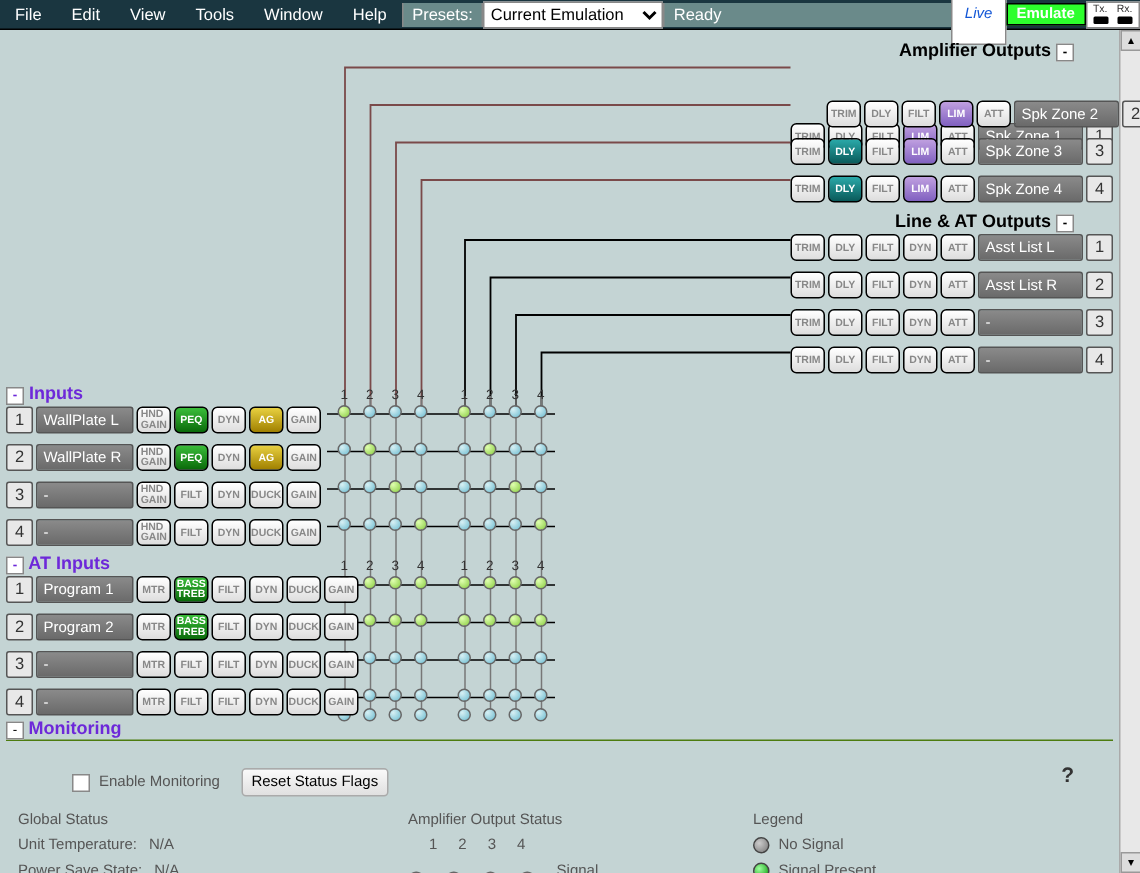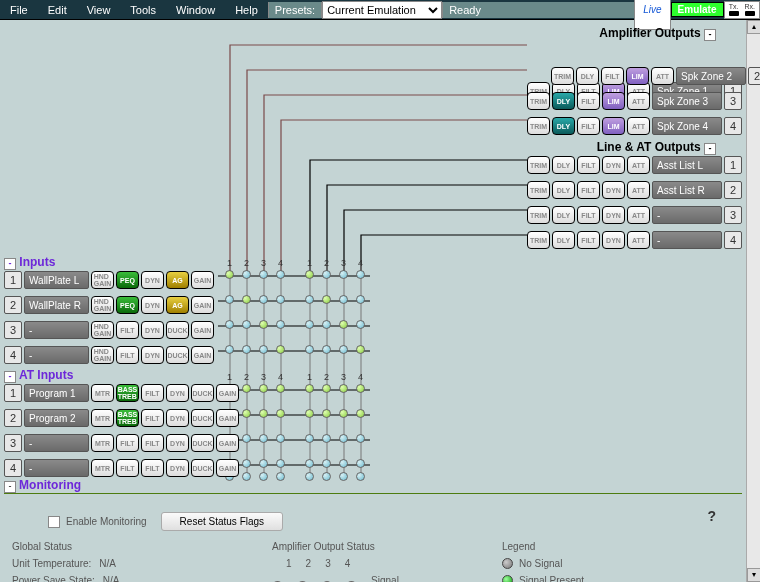--- a/index.html
+++ b/index.html
@@ -49,21 +49,21 @@
   .node-off { background: radial-gradient(circle at 30% 30%, #d8f0f4, #6cbcd0);}
   .node-on { background: radial-gradient(circle at 30% 30%, #e0ffb0, #88cc40);}
 
   
   svg.wires { position:absolute; top:0; left:0; pointer-events:none; }
 
   
   .monitoring { position:absolute; left:4px; right:4px; bottom:0; top:473px; border-top:1px solid #4d7c0f; padding:4px 8px; background:#c4d4d4;}
   .mon-row { display:flex; align-items:center; gap:14px; margin-top:6px; flex-wrap:wrap;}
   .checkbox { width:12px; height:12px; border:1px solid #888; background:#fff; display:inline-block;}
-  .softbtn { background:linear-gradient(#fafafa,#e0e0e0); border:1px solid #aaa; border-radius:3px; padding:3px 18px; font-size:10px; cursor:pointer;}
+  .softbtn { background:linear-gradient(#fafafa,#e0e0e0); border:1px solid #aaa; border-radius:3px; padding:3px 6px; font-size:10px; cursor:pointer;}
   .muted { color:#555; font-size:10px;}
   .status-col { display:flex; flex-direction:column; gap:6px;}
   .radio-row { display:flex; gap:14px; align-items:center;}
   .radio { width:11px; height:11px; border-radius:50%; border:1px solid #666; background:#fff;}
   .led { width:11px; height:11px; border-radius:50%; border:1px solid #444; display:inline-block;}
   .led.grey { background: radial-gradient(circle at 35% 35%, #ccc, #777);}
   .led.green { background: radial-gradient(circle at 35% 35%, #9fff9f, #0a9a0a);}
   .help-icon { position:absolute; font-size:14px; font-weight:bold; color:#333;}
 </style>
 </head>

